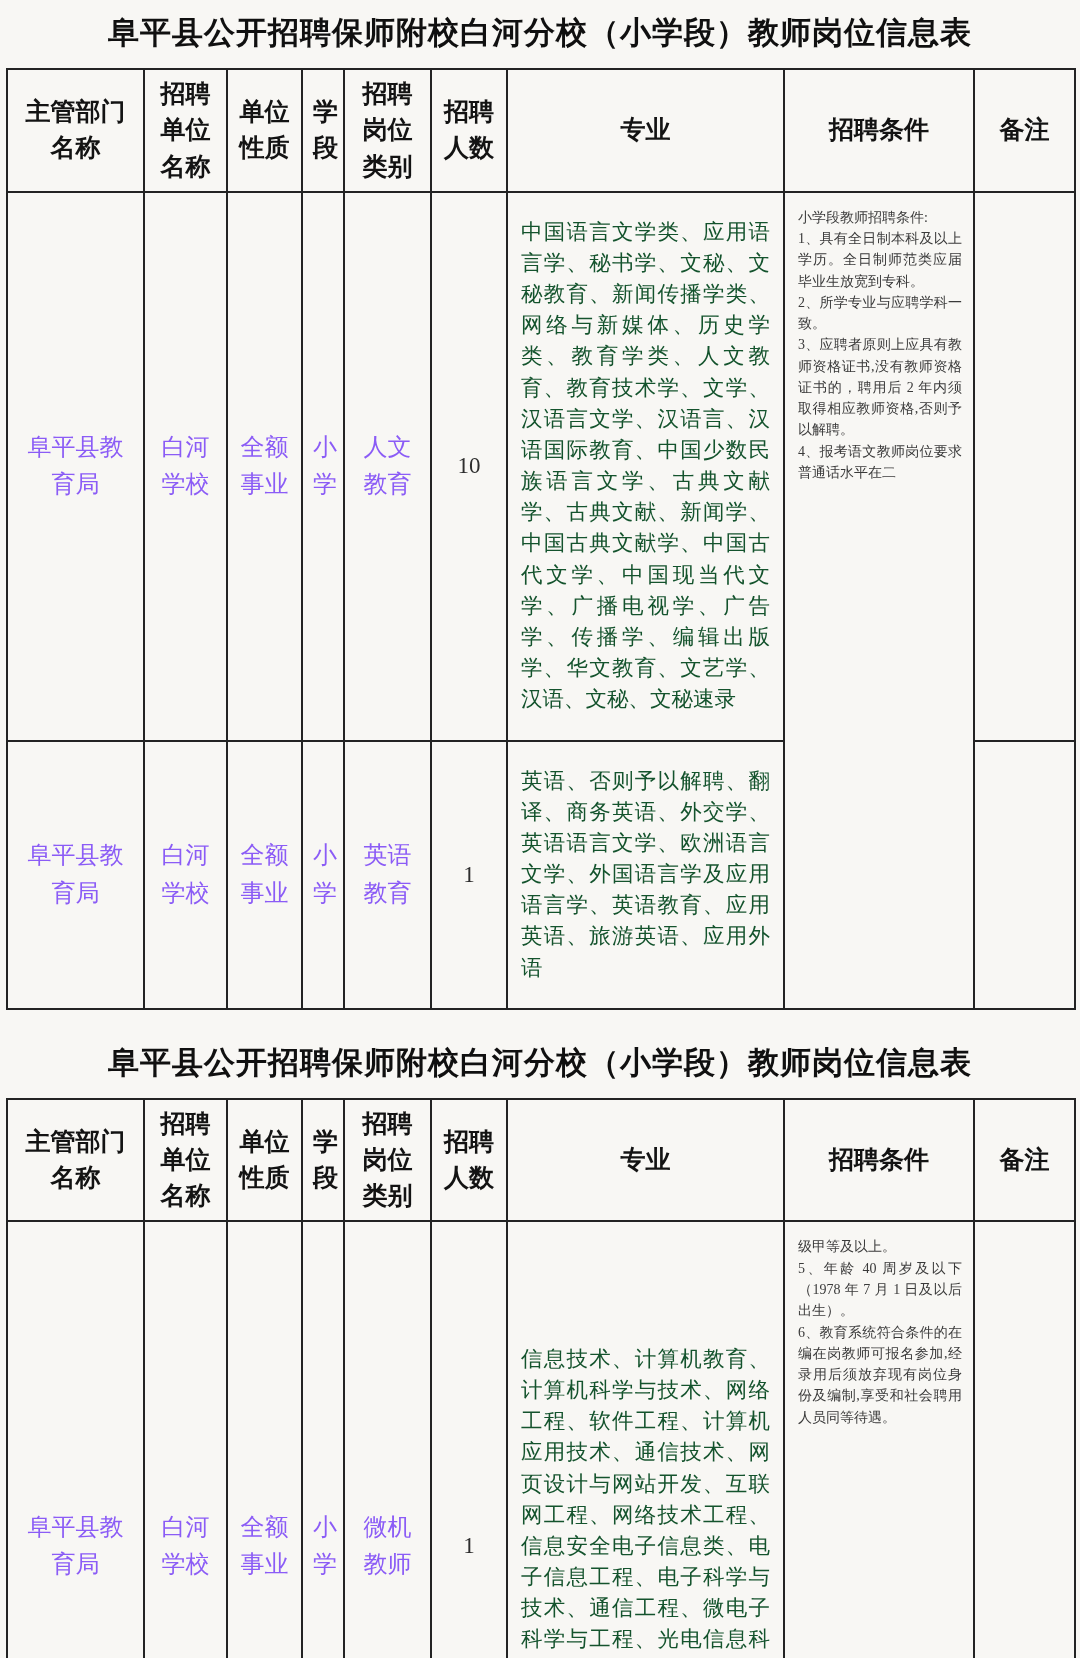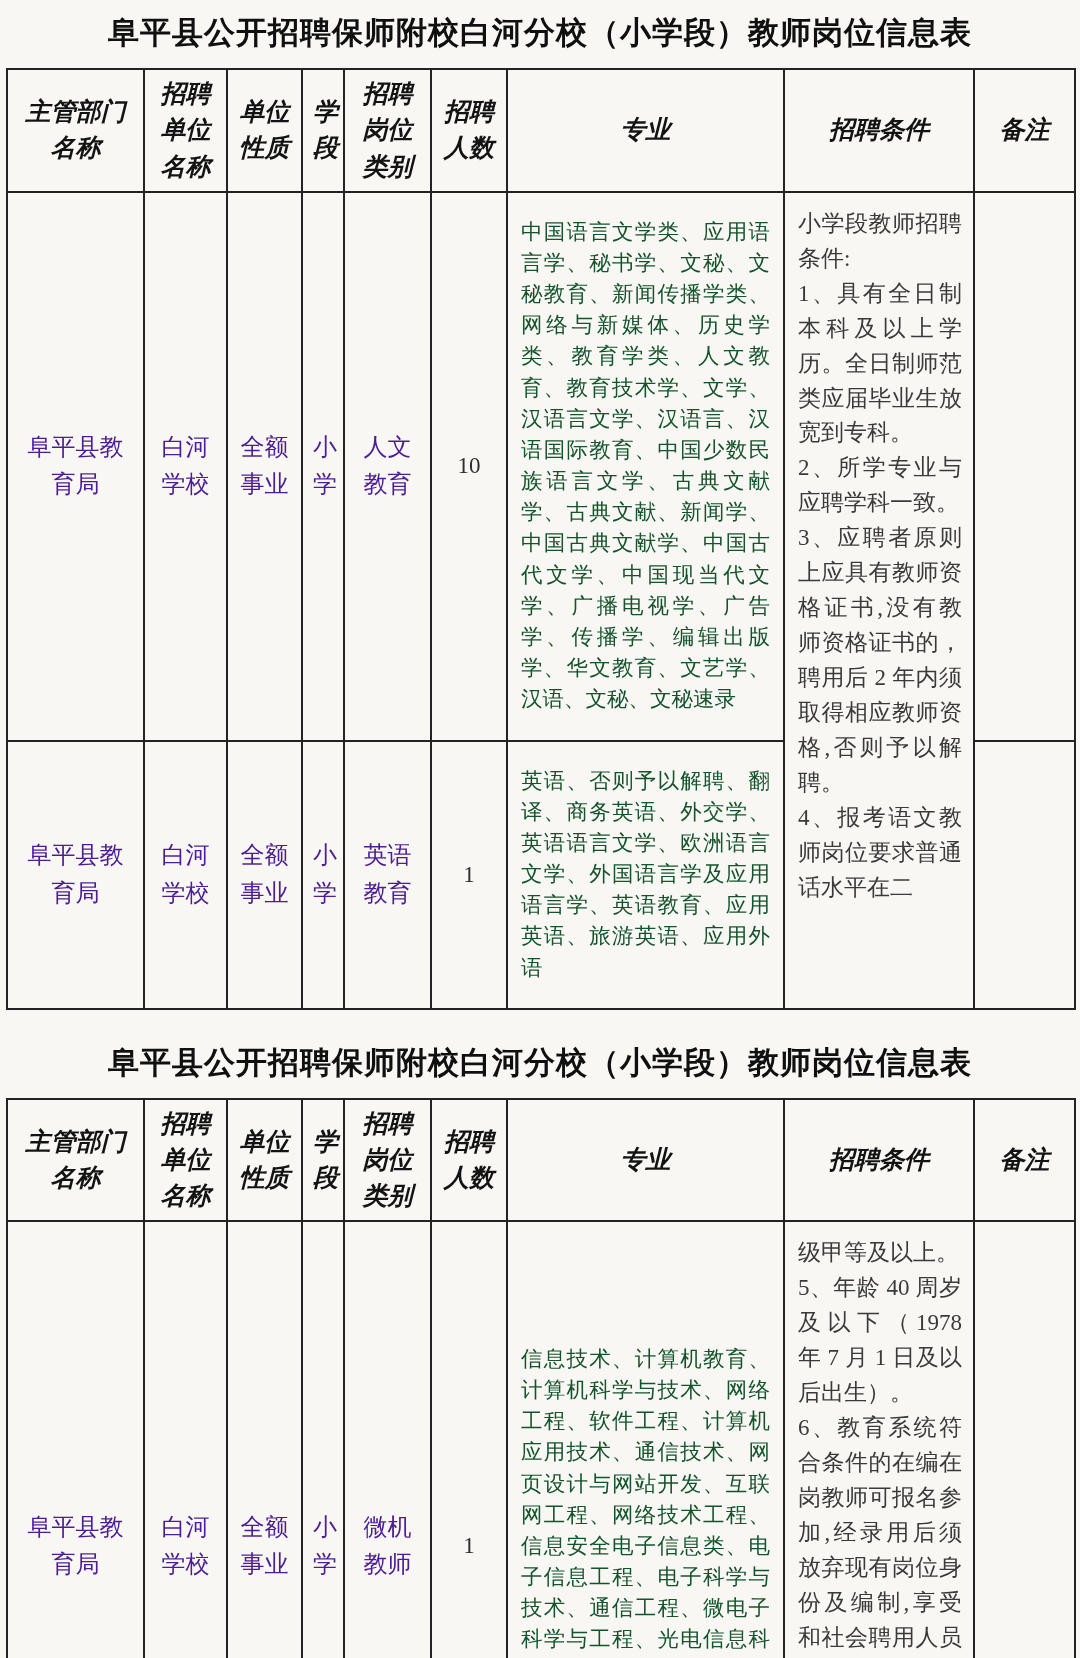--- a/index.html
+++ b/index.html
@@ -50,46 +50,46 @@
   th.wide { padding: 6px 17px; }
   td {
     vertical-align: middle;
     box-sizing: border-box;
   }
   td.center {
     font-size: 24px;
     line-height: 1.55;
     text-align: center;
     padding: 16px 10px;
-    color: #4c1d95;
+    color: #8b5cf6;
     border-radius: 11px;
   }
   td.count {
     font-size: 23px;
     text-align: center;
     color: #2e2e2e;
   }
   td.major {
     font-size: 21.5px;
     line-height: 1.45;
     text-align: justify;
     padding: 24px 13px;
     color: #14532d;
   }
   td.cond {
-    font-size: 23px;
+    font-size: 14px;
     line-height: 1.52;
     white-space: pre-line;
     vertical-align: top;
     text-align: justify;
     padding: 14px 11px 10px 13px;
     color: #3a3a3a;
     margin-left: 24px;
   }
-  tr.hrow   { height: 90px; font-style: italic; }
+  tr.hrow   { height: 90px; }
   tr.t1r1   { height: 462px; }
   tr.t1r2   { height: 214px; }
   tr.t2r1   { height: 650px; }
 </style>
 </head>
 <body>
 
 <div class="page">
 
   <div class="doc-title">阜平县公开招聘保师附校白河分校（小学段）教师岗位信息表</div>

